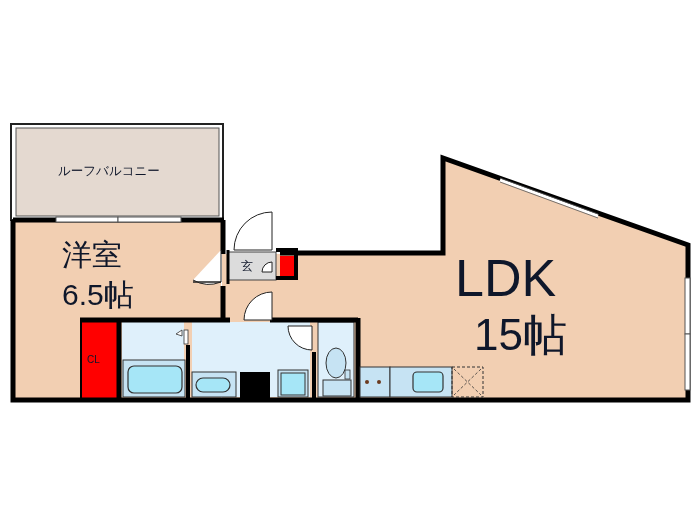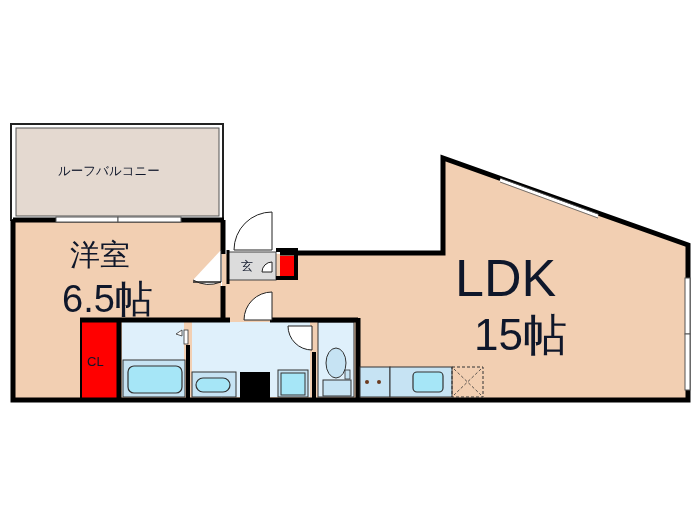--- a/index.html
+++ b/index.html
@@ -112,21 +112,21 @@
     <rect x="390" y="367" width="62" height="30" fill="#c6e3f3" stroke="#333" stroke-width="1"></rect>
     <rect x="413" y="372" width="30" height="20" rx="4" fill="#a6e6f7" stroke="#333" stroke-width="1.2"></rect>
     <rect x="452" y="367" width="31" height="30" fill="none" stroke="#333" stroke-width="1" stroke-dasharray="3,2"></rect>
     <line x1="454" y1="369" x2="481" y2="395" stroke="#333" stroke-width="0.8" stroke-dasharray="3,2"></line>
     <line x1="481" y1="369" x2="454" y2="395" stroke="#333" stroke-width="0.8" stroke-dasharray="3,2"></line>
   </g>
 </svg>
 
 <div class="lbl" style="left:58px; top:163px; font-size:12.5px;">ルーフバルコニー</div>
 
-<div class="lbl room-big" style="left:62px; top:240px; font-size:30px;margin-left:8px;">洋室</div>
-<div class="lbl room-big" style="left:62px; top:280px; font-size:38px;">6.5帖</div>
+<div class="lbl room-big" style="left:62px; top:240px; font-size:30px;">洋室</div>
+<div class="lbl room-big" style="left:62px; top:280px; font-size:30px;">6.5帖</div>
 
 <div class="lbl room-big" style="left:455px; top:252px; font-size:52px;">LDK</div>
 <div class="lbl room-big" style="left:474px; top:313px; font-size:44px;">15帖</div>
 
-<div class="lbl" style="left:87px; top:354px; font-size:13px; font-family:'Liberation Sans', sans-serif;">CL</div>
+<div class="lbl" style="left:87px; top:354px; font-size:10px; font-family:'Liberation Sans', sans-serif;">CL</div>
 
 <div class="lbl" style="left:241px; top:258px; font-size:12px;">玄</div>
 
 </body></html>

